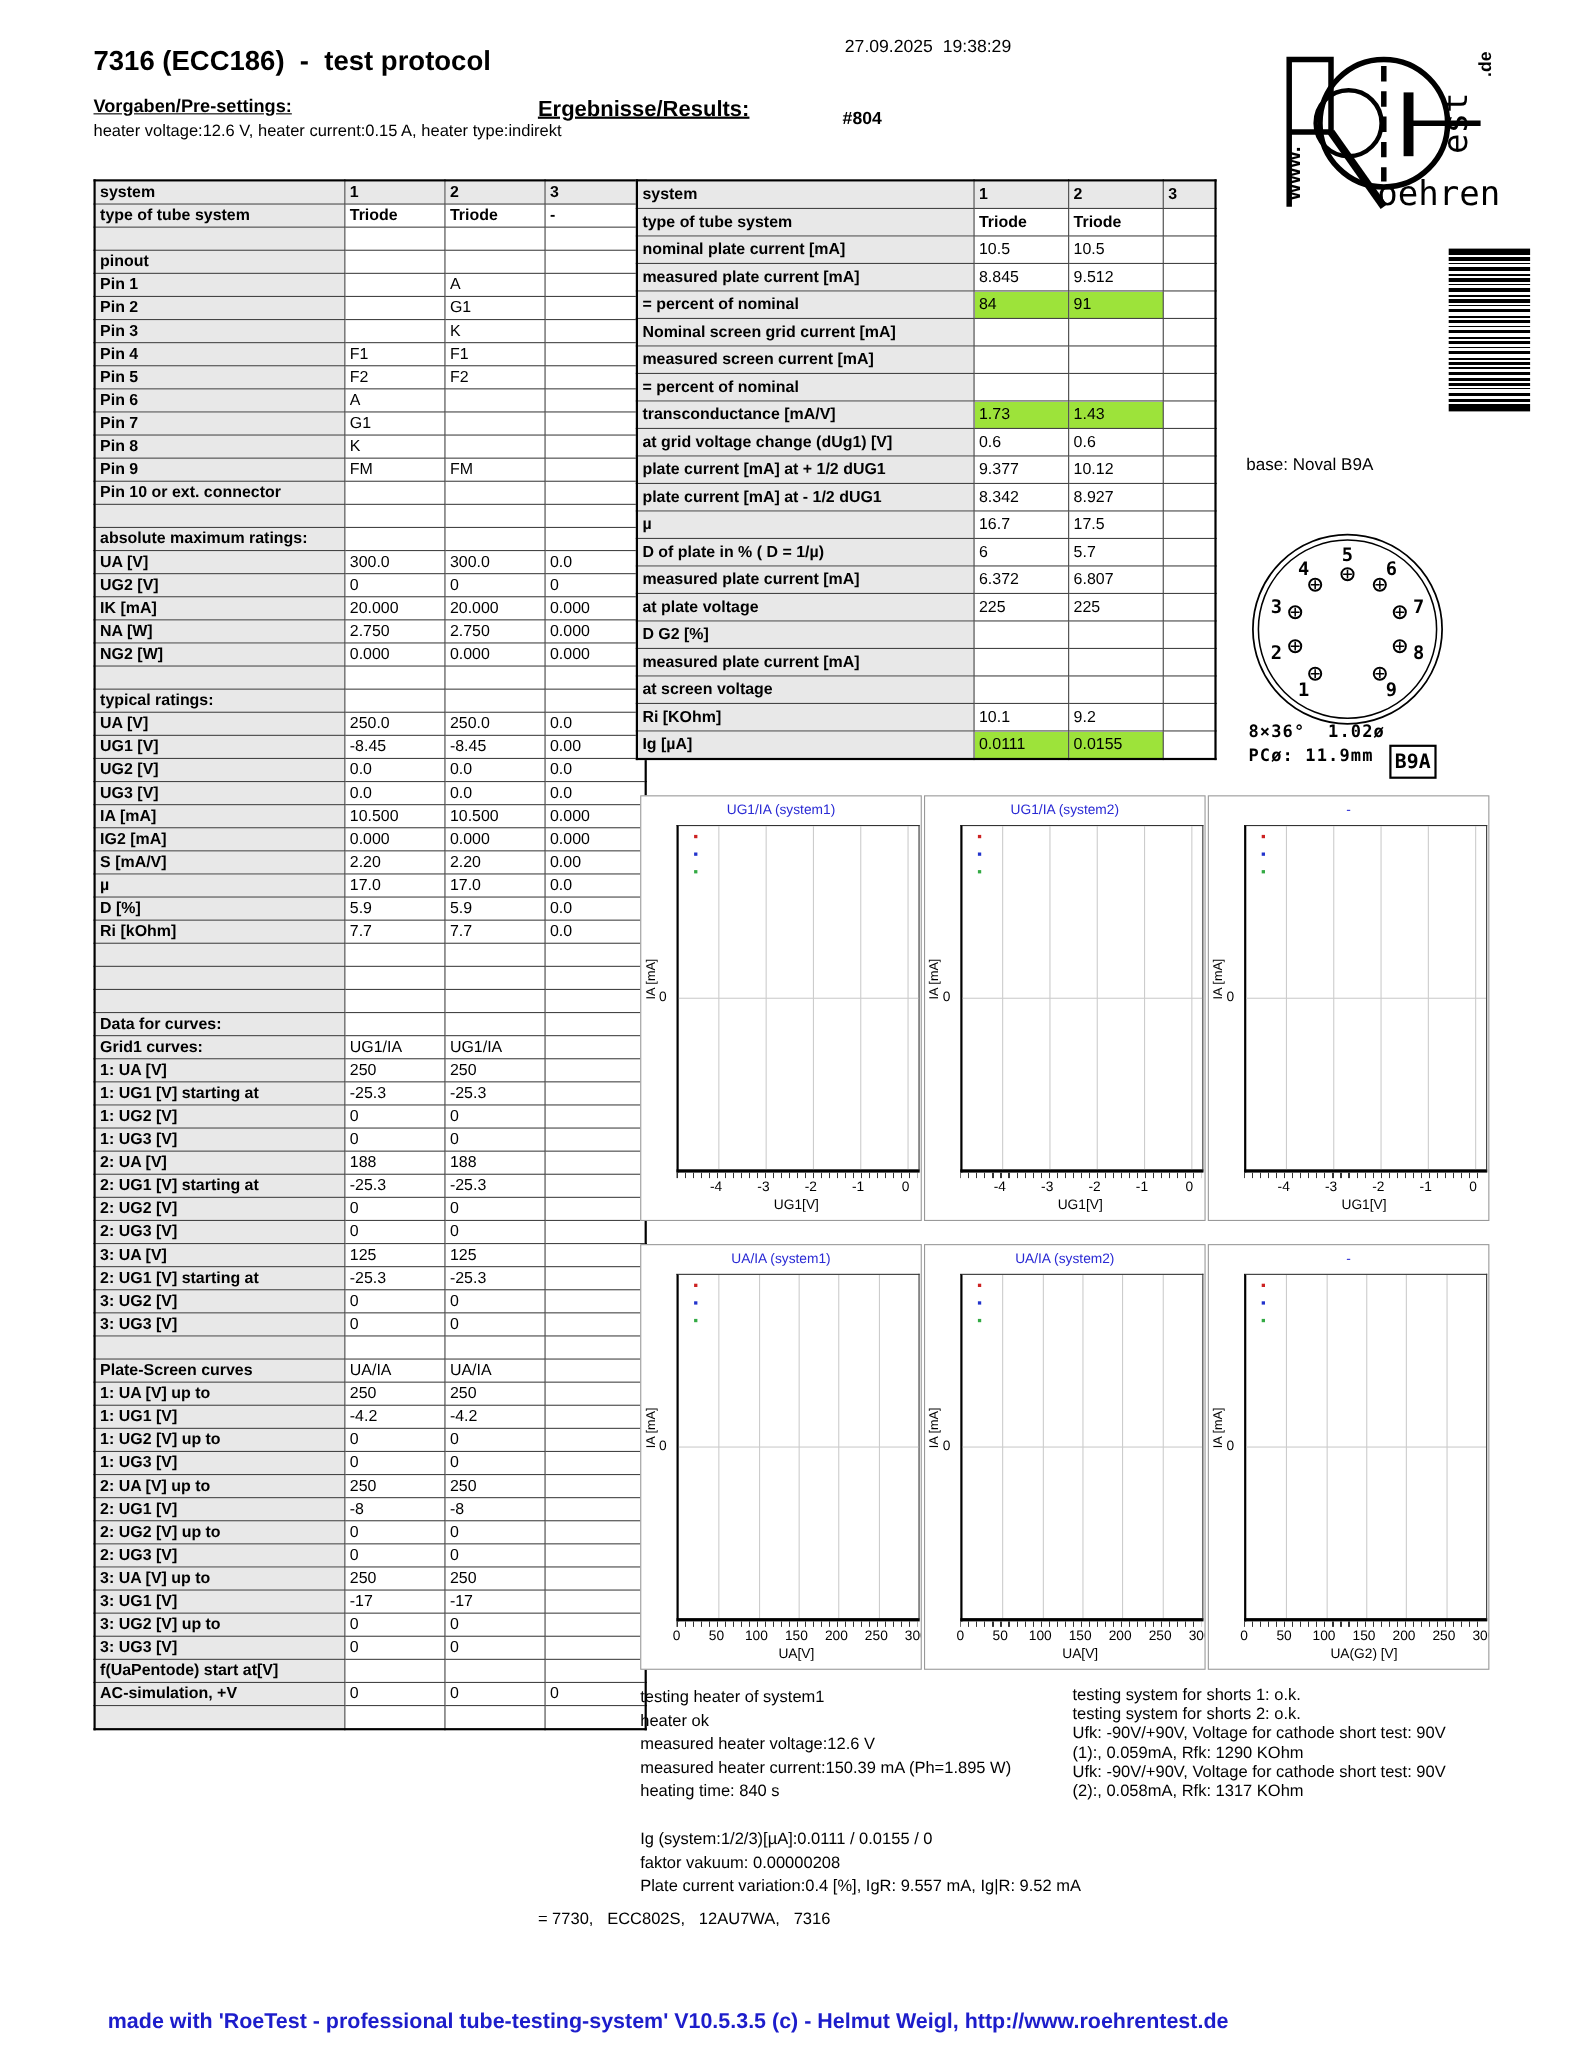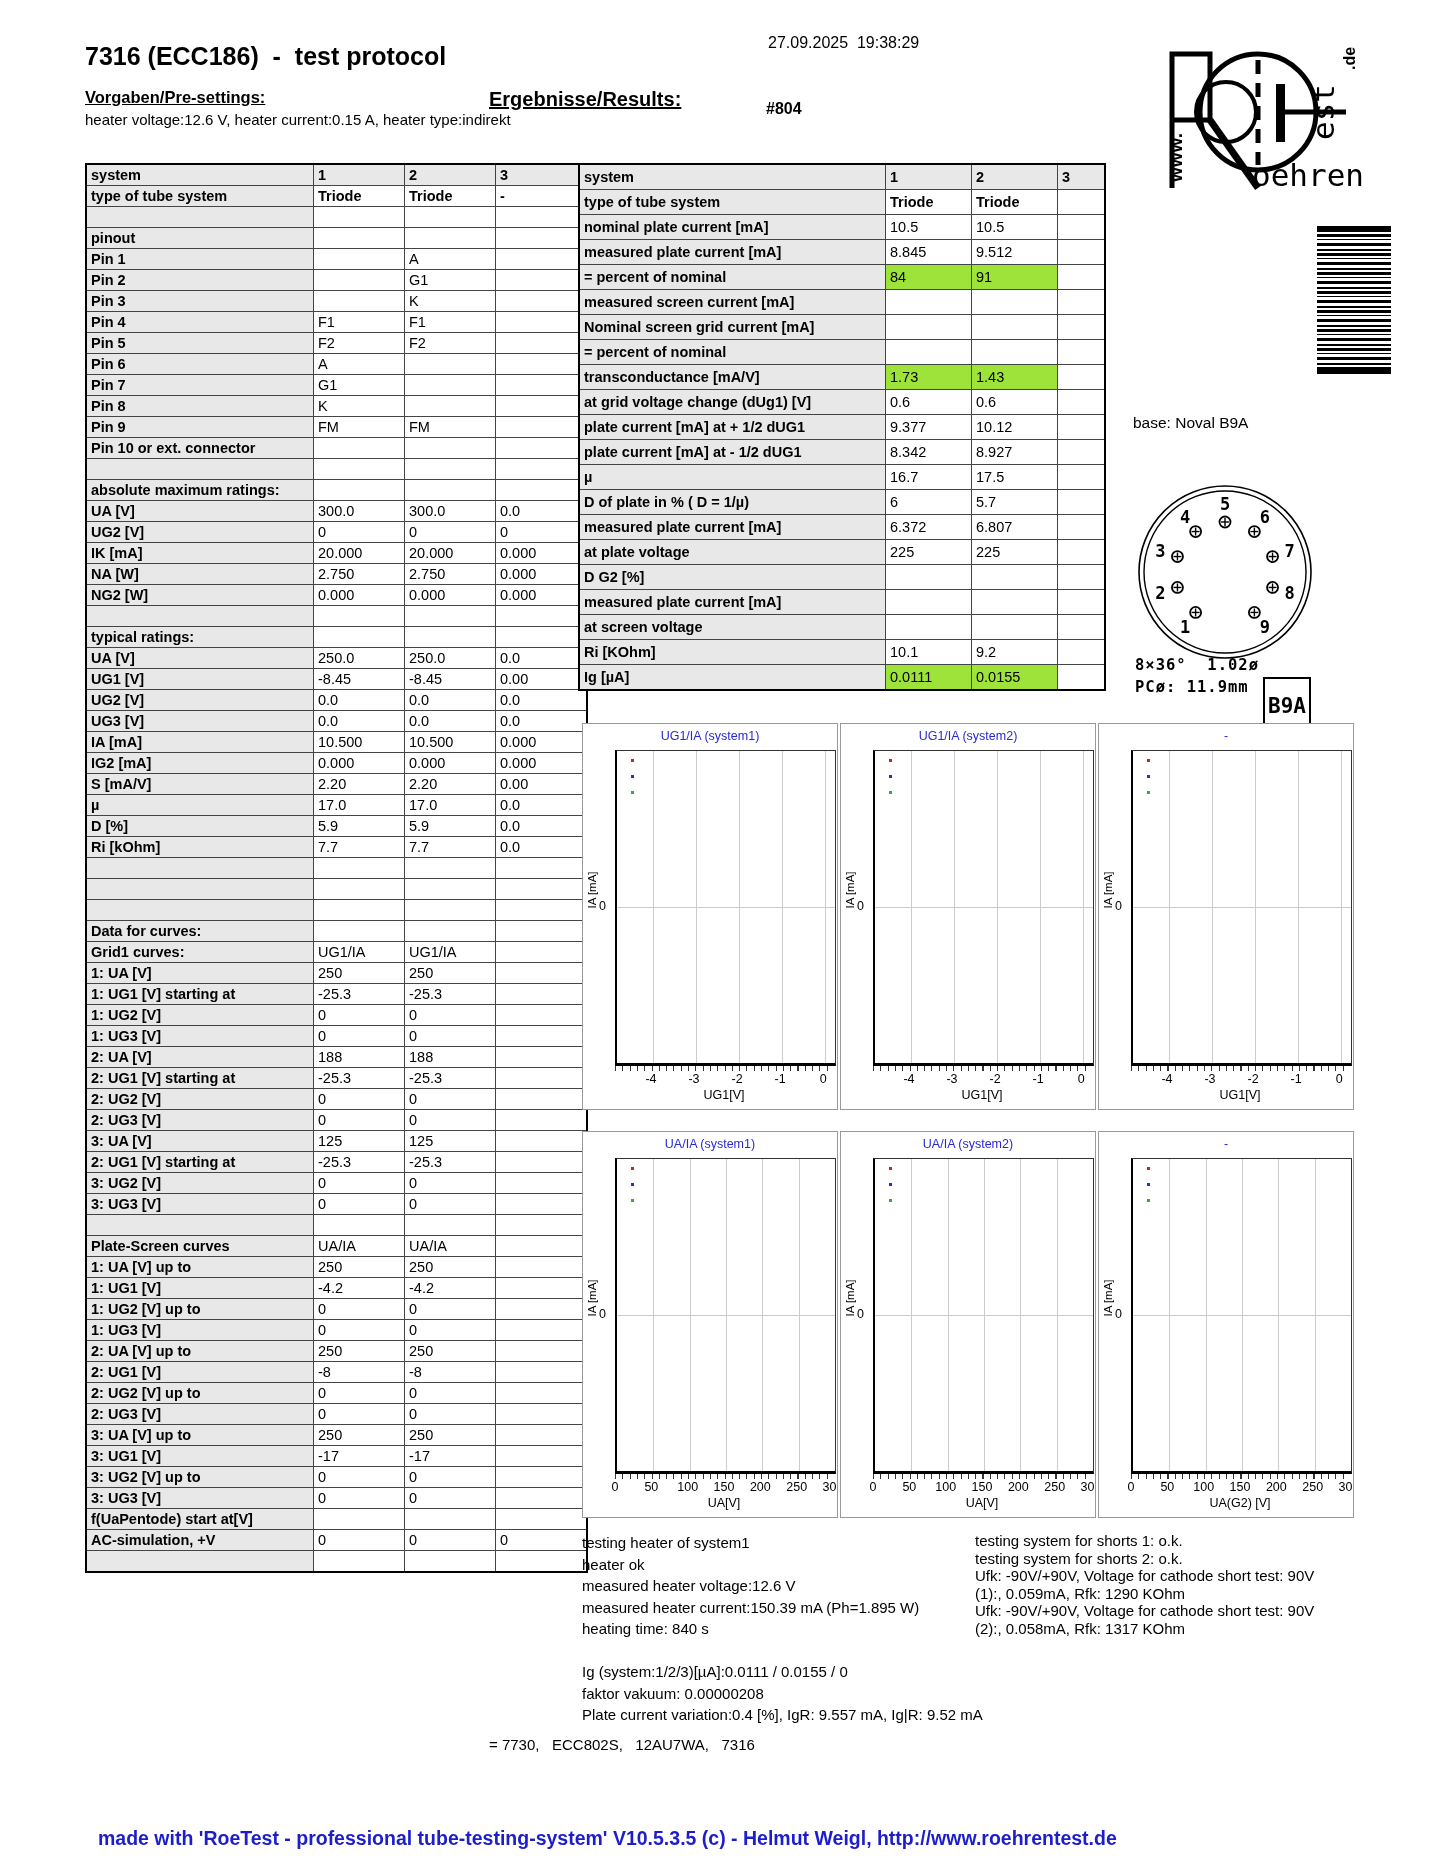--- a/index.html
+++ b/index.html
@@ -47,21 +47,21 @@
   #notes-right{left:975px;top:1532px;font-size:15px;line-height:17.6px;}
   .noteline{white-space:pre;}
   .noteline.blank{height:21.5px;}
   #equivalents{left:489px;top:1736px;font-size:15px;white-space:pre;}
   #footer-line{left:98px;top:1827px;font-size:19.5px;font-weight:bold;color:#1d1dcb;white-space:pre;}
   
   #socket-svg{left:1133px;top:480px;}
   #logo-svg{left:1158px;top:20px;}
   #socket-dim1{left:1135px;top:656px;font-family:"DejaVu Sans Mono",monospace;font-weight:bold;font-size:15.5px;letter-spacing:1px;white-space:pre;}
   #socket-dim2{left:1135px;top:678px;font-family:"DejaVu Sans Mono",monospace;font-weight:bold;font-size:15.5px;letter-spacing:1px;white-space:pre;}
-  #b9a-box{left:1263px;top:677px;font-family:"DejaVu Sans Mono",monospace;font-weight:bold;font-size:21px;border:2px solid #000;padding:15px 3px;}
+  #b9a-box{left:1263px;top:677px;font-family:"DejaVu Sans Mono",monospace;font-weight:bold;font-size:18px;border:2px solid #000;padding:3px 3px;}
 </style>
 </head>
 <body>
 
 <div class="abs pre-sp" id="datetime">27.09.2025  19:38:29</div>
 <h1 class="abs pre-sp" id="page-title">7316 (ECC186)  -  test protocol</h1>
 
 <svg class="abs" id="logo-svg" width="210" height="178" viewBox="0 0 210 178">
   <path d="M14,168 L14,34 L52,34 L52,100 L14,100" fill="none" stroke="#000" stroke-width="5"></path>
   <path d="M52,100 L100,168" fill="none" stroke="#000" stroke-width="7"></path>
@@ -514,27 +514,27 @@
         <td style="width: 77px;">9.512</td>
         <td style="width: 38px;"></td>
       </tr>
       <tr>
         <td class="lab" style="width: 297px;">= percent of nominal</td>
         <td class="green" style="width: 77px;">84</td>
         <td class="green" style="width: 77px;">91</td>
         <td style="width: 38px;"></td>
       </tr>
       <tr>
+        <td class="lab" style="width: 297px;">Nominal screen grid current [mA]</td>
+        <td style="width: 77px;"></td>
+        <td style="width: 77px;"></td>
+        <td style="width: 38px;"></td>
+      </tr>
+      <tr>
         <td class="lab" style="width: 297px;">measured screen current [mA]</td>
-        <td style="width: 77px;"></td>
-        <td style="width: 77px;"></td>
-        <td style="width: 38px;"></td>
-      </tr>
-      <tr>
-        <td class="lab" style="width: 297px;">Nominal screen grid current [mA]</td>
         <td style="width: 77px;"></td>
         <td style="width: 77px;"></td>
         <td style="width: 38px;"></td>
       </tr>
       <tr>
         <td class="lab" style="width: 297px;">= percent of nominal</td>
         <td style="width: 77px;"></td>
         <td style="width: 77px;"></td>
         <td style="width: 38px;"></td>
       </tr>

